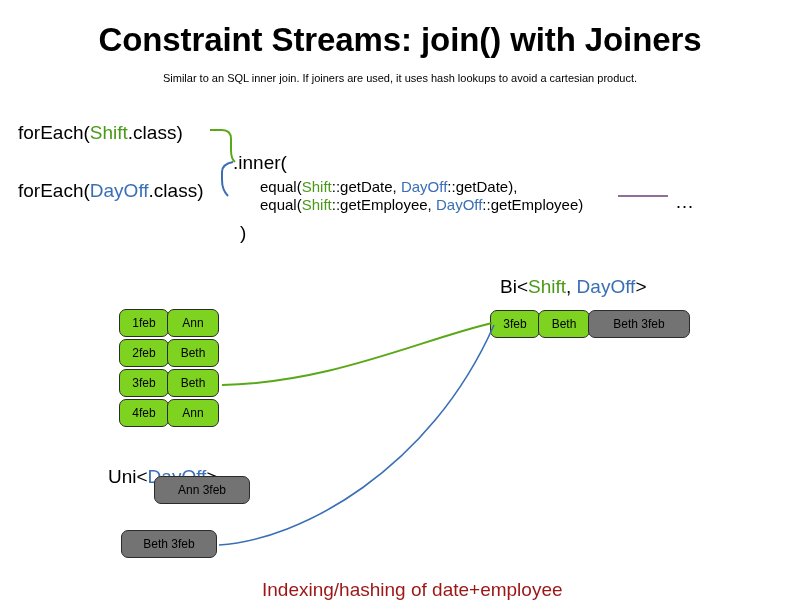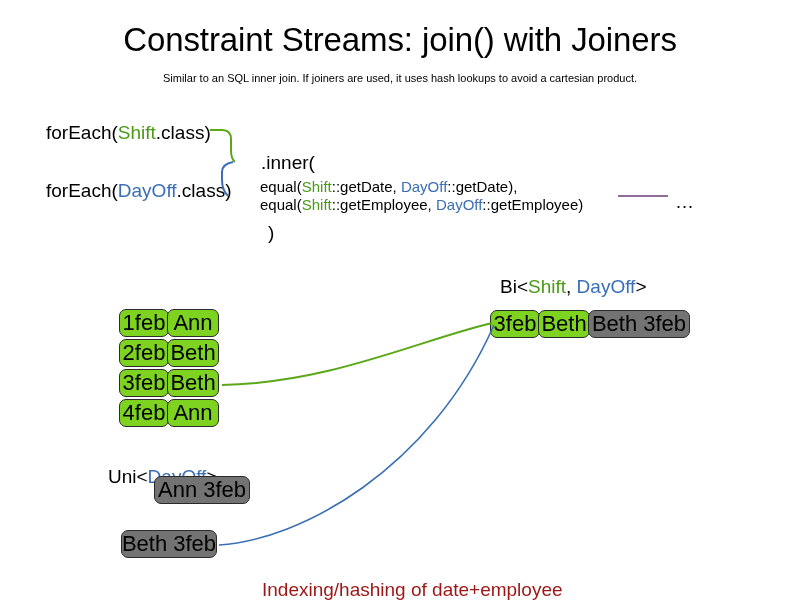--- a/index.html
+++ b/index.html
@@ -25,21 +25,21 @@
 
   
   .title {
     position: absolute;
     top: 20px;
     left: 0;
     width: 800px;
     text-align: center;
     font-size: 33px;
     line-height: 40px;
-    font-weight: normal;
+    font-weight: bold;
     letter-spacing: -0.1px;
     color: #000;
   }
   .subtitle {
     position: absolute;
     top: 69px;
     left: 0;
     width: 800px;
     text-align: center;
     font-size: 11px;
@@ -47,21 +47,20 @@
     color: #000;
   }
 
   
   .code-line {
     position: absolute;
     font-size: 19px;
     line-height: 24px;
     white-space: pre;
     color: #000;
-    margin-left: 28px;
   }
   #foreach-shift  { left: 18px;  top: 121px; }
   #foreach-dayoff { left: 18px;  top: 179px; }
   #join-open      { left: 233px; top: 151px; }
   #join-close     { left: 240px; top: 221px; }
 
   .join-arg {
     position: absolute;
     left: 260px;
     font-size: 15px;
@@ -103,21 +102,21 @@
     align-items: stretch;
     height: 28px;
   }
   .cell {
     border: 1.6px solid #2b2b2b;
     border-radius: 7px;
     box-sizing: border-box;
     display: flex;
     align-items: center;
     justify-content: center;
-    font-size: 22px;
+    font-size: 12px;
     line-height: 18px;
     padding: 0 4px;
     white-space: pre;
   }
   .cell.green { background: #7ed321; }
   .cell.blue  { background: #737373; }
   .cell.t-black  { color: #000000; }
   .cell.t-orange { color: #000000; }
 
   

